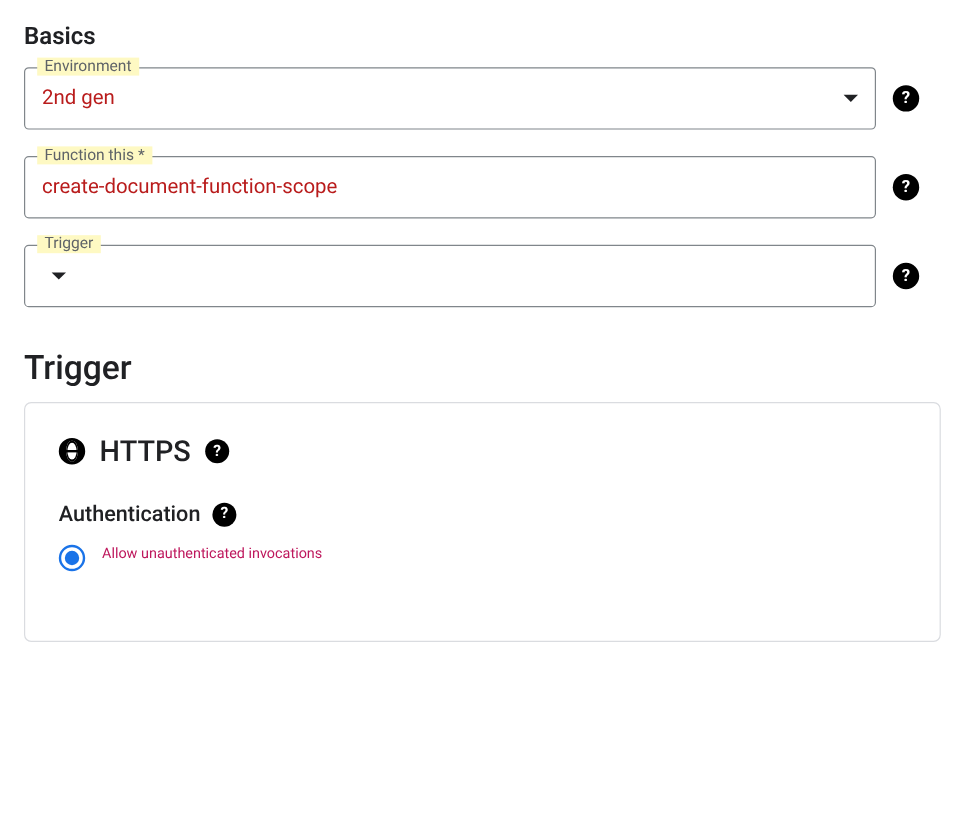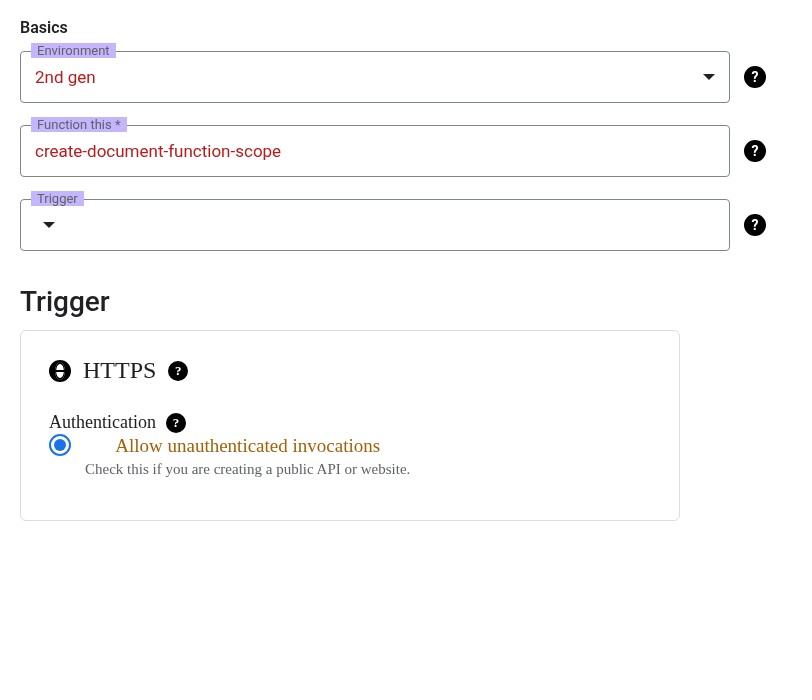--- a/index.html
+++ b/index.html
@@ -8,21 +8,21 @@
     padding: 0;
     font-family: Roboto, "Helvetica Neue", Arial, sans-serif;
     background: #fff;
     color: #202124;
     width: 812px;
   }
   .page {
     padding: 18px 20px 30px 20px;
   }
   .section-title {
-    font-size: 16px;
+    font-size: 20px;
     font-weight: 600;
     margin: 0 0 14px 0;
   }
   .section-title.trigger {
     margin-top: 34px;
     margin-bottom: 12px;
     font-size: 28px;
     font-weight: 500;
   }
 
@@ -39,21 +39,21 @@
     border-radius: 4px;
     height: 52px;
     display: flex;
     align-items: center;
     padding: 0 14px;
   }
   .field-label {
     position: absolute;
     top: -9px;
     left: 10px;
-    background: #c4b5fd;
+    background: #fef9c3;
     padding: 0 6px;
     font-size: 13px;
     color: #5f6368;
   }
   .field-value {
     font-size: 17px;
     color: #b91c1c;
     flex: 1;
     line-height: 1;
   }
@@ -75,23 +75,22 @@
     font-size: 14px;
     display: inline-flex;
     align-items: center;
     justify-content: center;
     flex-shrink: 0;
   }
 
   .trigger-card {
     border: 1px solid #dadce0;
     border-radius: 6px;
-    padding: 26px 28px 28px 28px;
-    width: 660px;
-    font-family: Liberation Serif, serif;
+    padding: 26px 28px 44px 28px;
+    width: 764px;
   }
   .trigger-header {
     display: flex;
     align-items: center;
     gap: 12px;
     margin-bottom: 28px;
   }
   .globe-icon {
     width: 22px;
     height: 22px;
@@ -130,20 +129,21 @@
   .help-icon.sm {
     width: 20px;
     height: 20px;
     font-size: 13px;
   }
 
   .auth-header {
     display: flex;
     align-items: center;
     gap: 10px;
+    margin-bottom: 14px;
   }
   .auth-title {
     font-size: 18px;
     font-weight: 500;
   }
 
   .radio-row {
     display: flex;
     align-items: flex-start;
     gap: 14px;
@@ -162,24 +162,23 @@
     border-color: #1a73e8;
   }
   .radio.selected::after {
     content: "";
     position: absolute;
     top: 3px; left: 3px; right: 3px; bottom: 3px;
     background: #1a73e8;
     border-radius: 50%;
   }
   .radio-label {
-    font-size: 19px;
-    color: #a16207;
+    font-size: 12px;
+    color: #be185d;
     line-height: 1.35;
-    text-align: center;
   }
   .radio-sub {
     font-size: 15px;
     color: #5f6368;
     margin-top: 2px;
   }
 </style>
 </head>
 <body>
 
@@ -224,20 +223,19 @@
 
     <div class="auth-header">
       <span class="auth-title">Authentication</span>
       <span class="help-icon sm">?</span>
     </div>
 
     <div class="radio-row">
       <span class="radio selected"></span>
       <div>
         <div class="radio-label">Allow unauthenticated invocations</div>
-        <div class="radio-sub">Check this if you are creating a public API or website.</div>
       </div>
     </div>
 
 
   </div>
 
 </div>
 
 </body></html>

